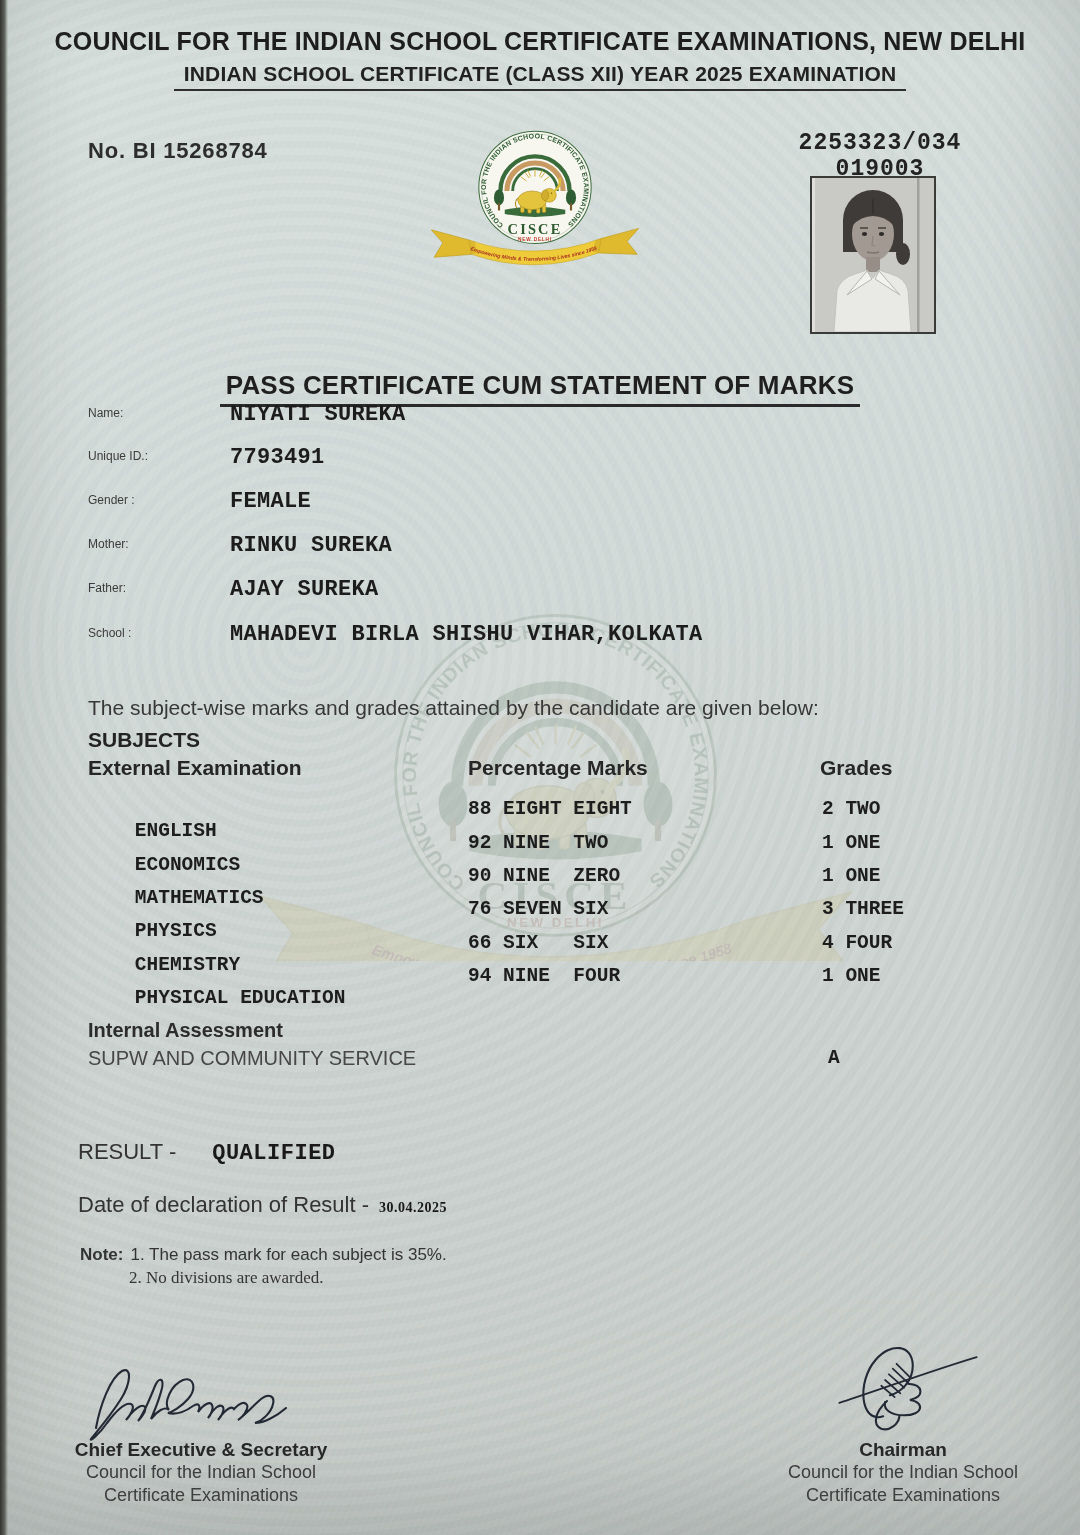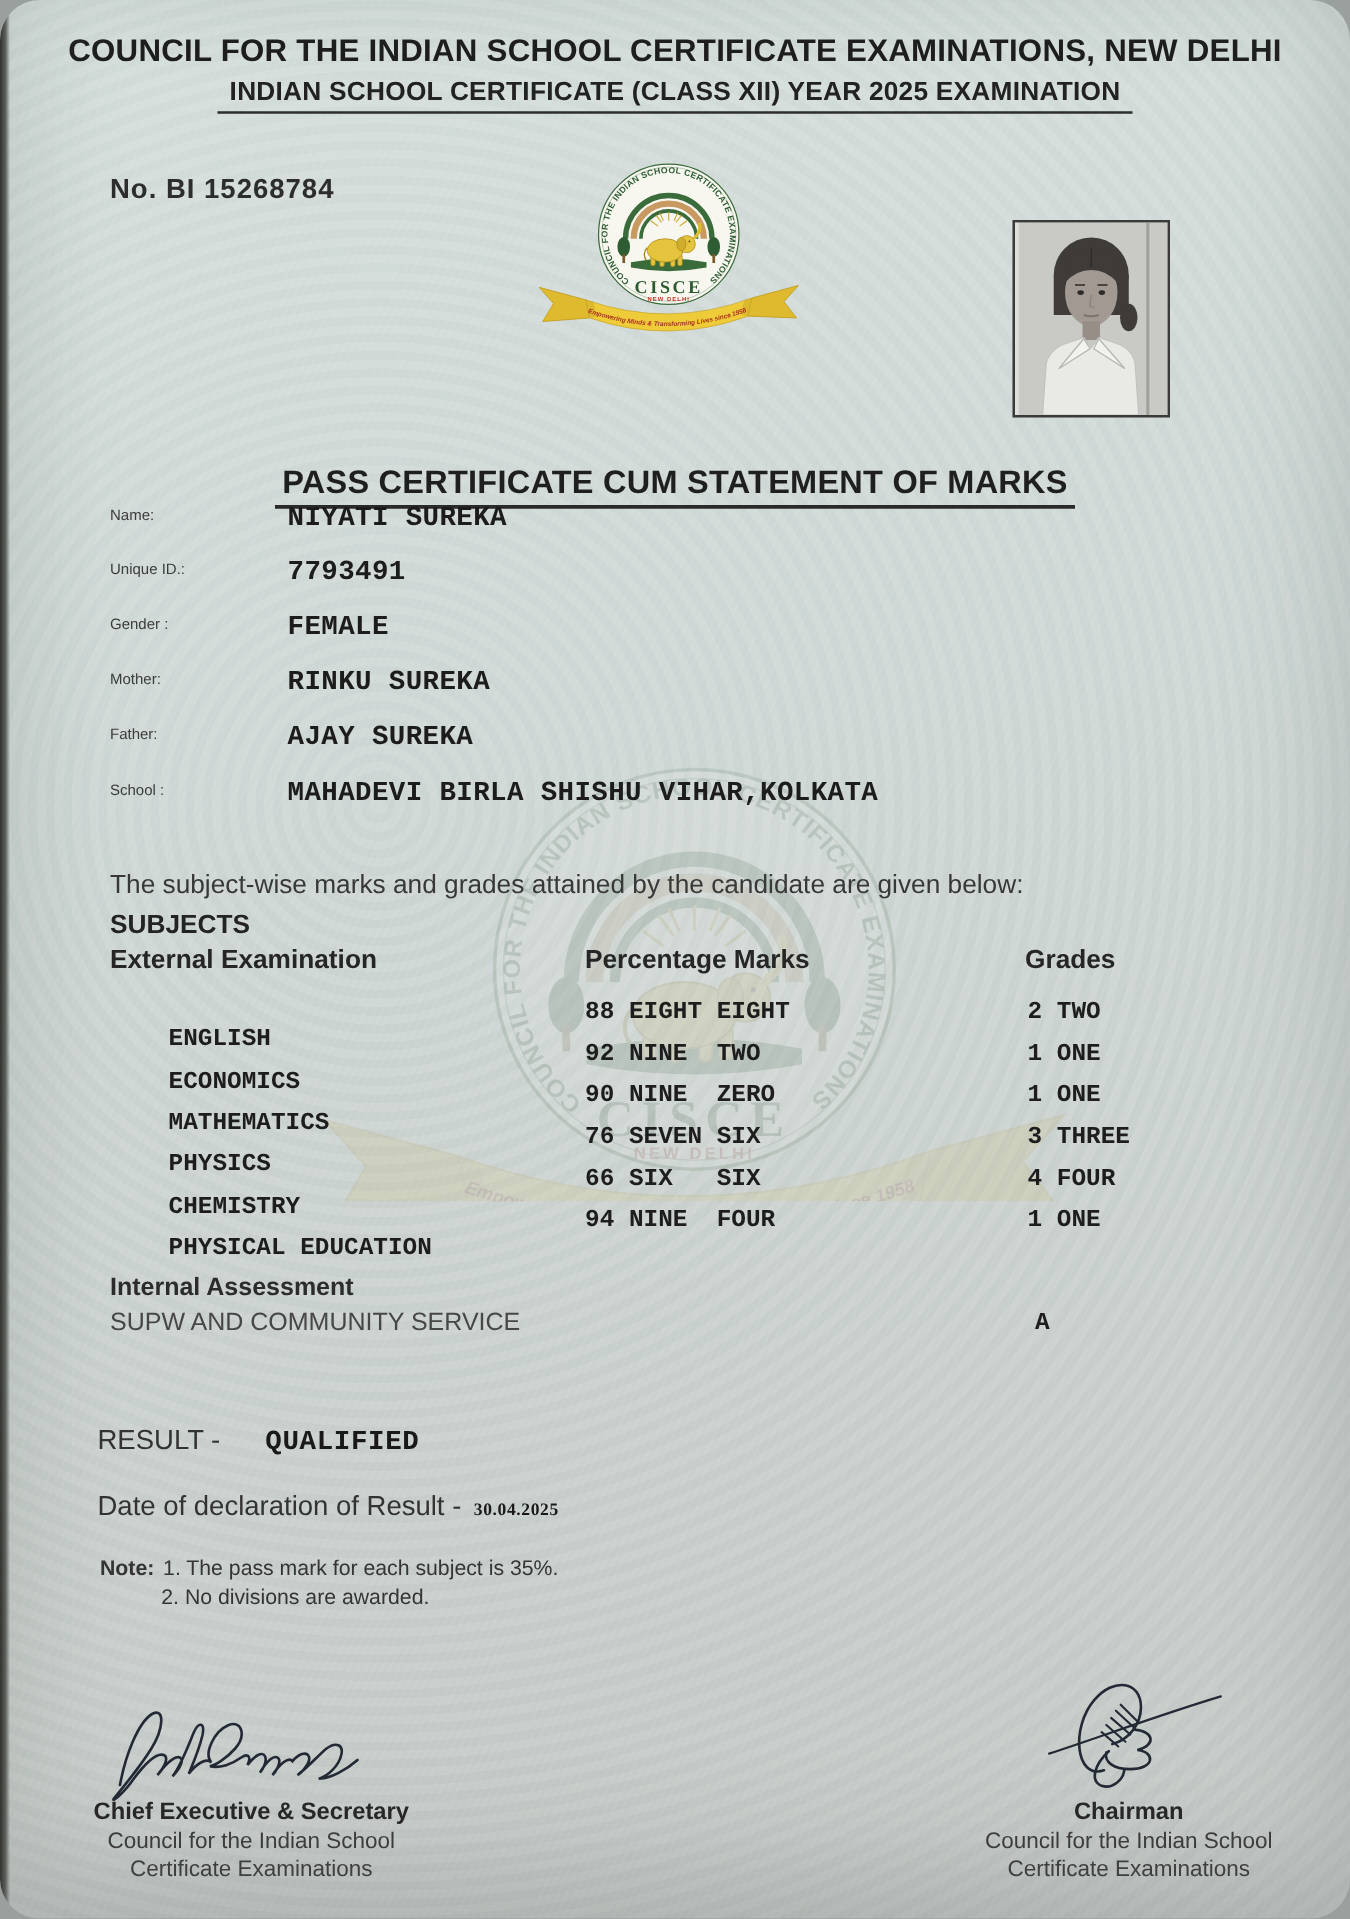--- a/index.html
+++ b/index.html
@@ -3,21 +3,20 @@
 <meta charset="utf-8">
 <style>
   html,body{margin:0;padding:0;background:#9aa09d;}
   .cert{
     position:relative;width:1080px;height:1535px;overflow:hidden;
     font-family:"Liberation Sans",sans-serif;color:#2b2b2b;
     background:
       repeating-linear-gradient(115deg, rgba(255,255,255,.045) 0 2px, rgba(0,0,0,0) 2px 6px),
       repeating-radial-gradient(circle at 28% 42%, rgba(255,255,255,.035) 0 7px, rgba(110,130,126,.035) 7px 14px),
       linear-gradient(172deg,#d6dfdc 0%,#d0d9d7 38%,#cad0cd 72%,#c3c8c5 100%);
-    border-radius: 32px;
   }
   .vignette{position:absolute;inset:0;z-index:6;pointer-events:none;
     box-shadow:inset -18px -42px 90px rgba(105,112,108,.20), inset 36px 0 70px rgba(118,126,121,.10);}
   .edge-left{position:absolute;left:0;top:0;bottom:0;width:8px;z-index:7;
     background:linear-gradient(to right,#32322e 0%,#5d605b 55%,rgba(150,156,151,0) 100%);}
   .abs{position:absolute;}
   .ctr{left:0;width:1080px;text-align:center;}
   .h1{top:27px;font-size:25px;font-weight:bold;color:#1e1e1e;letter-spacing:.2px;}
   .h2wrap{top:62px;}
   .h2{display:inline-block;font-size:21px;font-weight:bold;color:#222;
@@ -49,21 +48,21 @@
   .iatitle{left:88px;top:1019px;font-size:20px;font-weight:bold;color:#2c2c2c;z-index:2;}
   .iarow{left:88px;top:1047px;width:940px;z-index:2;font-size:20px;color:#474747;}
   .iagrade{position:absolute;left:740px;top:0;font-family:"Liberation Mono",monospace;
       font-weight:bold;font-size:19.5px;color:#1d1d1d;}
   .result{left:78px;top:1139px;font-size:22px;color:#333;z-index:2;}
   .result .v{font-family:"Liberation Mono",monospace;font-weight:bold;font-size:22px;color:#191919;margin-left:36px;letter-spacing:.5px;}
   .ddate{left:78px;top:1192px;font-size:22px;color:#333;z-index:2;}
   .ddate .v{font-family:Liberation Serif, serif;font-weight:bold;font-size:14px;color:#191919;margin-left:10px;letter-spacing:.5px;}
   .note1{left:80px;top:1245px;font-size:17px;color:#343434;z-index:2;}
   .note1 b{margin-right:7px;}
-  .note2{left:129px;top:1268px;font-size:17px;color:#343434;z-index:2;}
+  .note2{left:129px;top:1268px;font-size:17px;color:#343434;z-index:2;font-family:Liberation Serif, serif;}
   .sig-svg{z-index:2;}
   .sigblock{width:270px;text-align:center;z-index:2;line-height:23px;}
   .sigtitle{font-size:19px;font-weight:bold;color:#262626;}
   .sigorg{font-size:18px;color:#3a3a3a;}
   .footer{top:1502px;font-size:17.5px;color:#3c3c3c;z-index:2;}
 </style>
 </head>
 <body>
 
 <div class="cert">
@@ -74,20 +73,24 @@
     </svg>
   </div>
 
   <div class="abs ctr h1">COUNCIL FOR THE INDIAN SCHOOL CERTIFICATE EXAMINATIONS, NEW DELHI</div>
   <div class="abs ctr h2wrap">
     <span class="h2">INDIAN SCHOOL CERTIFICATE (CLASS XII) YEAR 2025 EXAMINATION</span>
   </div>
 
   <div class="abs certno">No. BI 15268784</div>
 
+  <div class="abs indexno">
+    <div>2253323/034</div>
+    <div>019003</div>
+  </div>
 
   <div class="abs logo">
     <svg width="216" height="153" viewBox="-30 0 300 212" xmlns="http://www.w3.org/2000/svg">
       <g id="cisce-seal">
 
         <path d="M28,158 L-24,144 L-8,162 L-20,182 L32,178 Z" fill="#e0ba2e" stroke="#c29f1e" stroke-width="1"></path>
         <path d="M212,156 L264,142 L248,160 L262,178 L208,176 Z" fill="#e0ba2e" stroke="#c29f1e" stroke-width="1"></path>
         <circle cx="120" cy="85" r="78" fill="#f7f7f0" stroke="#3c6b3c" stroke-width="1.4"></circle>
         <circle cx="120" cy="85" r="74.5" fill="none" stroke="#3c6b3c" stroke-width="0.6" opacity="0.6"></circle>
         <path id="ringPath" d="M 76.3,137.1 A 68 68 0 1 1 163.7,137.1" fill="none"></path>

